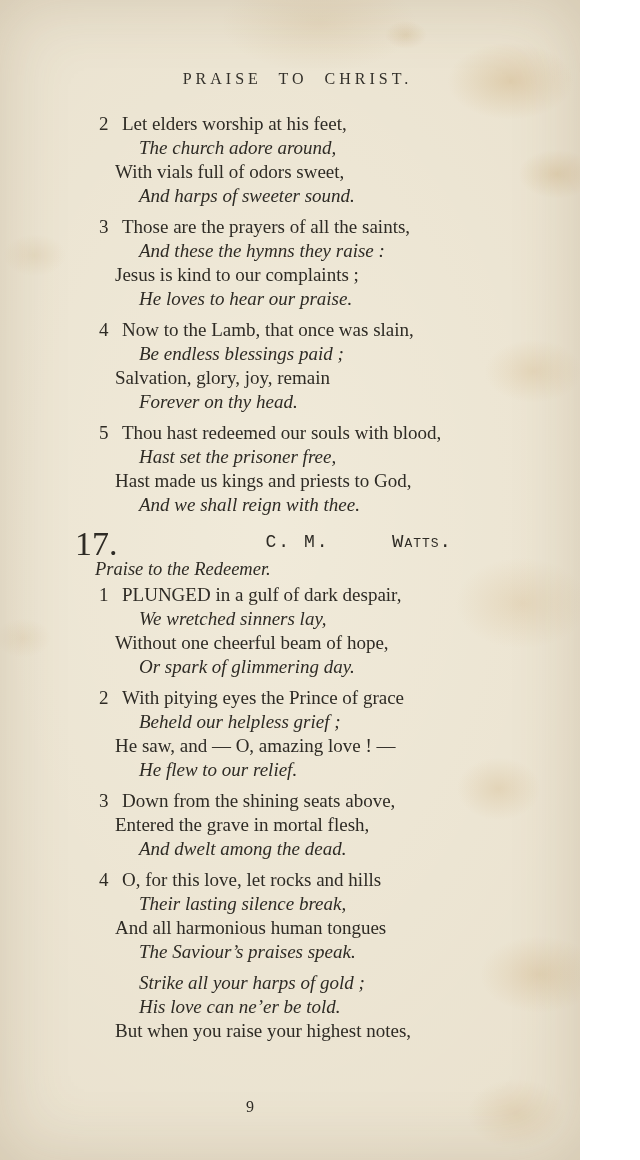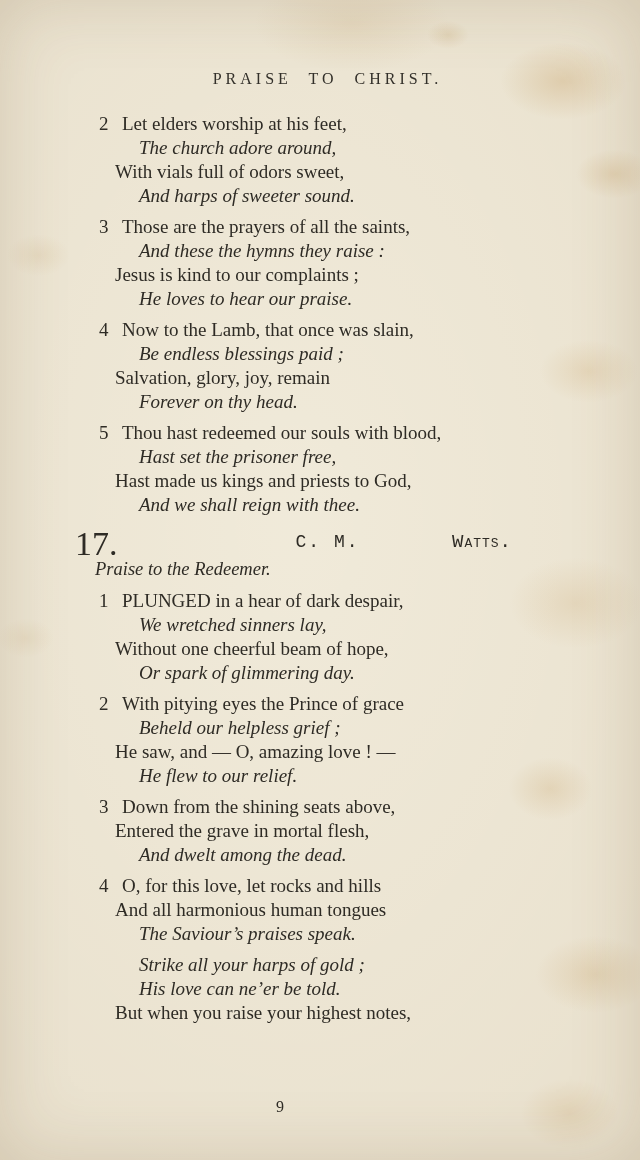--- a/index.html
+++ b/index.html
@@ -1,18 +1,18 @@
 <!DOCTYPE html>
 <html><head>
 <meta charset="utf-8">
 <style>
   html,body{margin:0;padding:0;}
   .page{
     position:relative;
-    width:640px;height:1160px;
+    width:580px;height:1160px;
     box-sizing:border-box;
     background-color:#eae2cf;
     background-image:
       radial-gradient(ellipse 90px 55px at 88% 7%,  rgba(193,152,89,.30), transparent 70%),
       radial-gradient(ellipse 55px 35px at 96% 15%, rgba(193,152,89,.25), transparent 70%),
       radial-gradient(ellipse 70px 45px at 92% 32%, rgba(200,160,98,.22), transparent 70%),
       radial-gradient(ellipse 95px 65px at 90% 52%, rgba(196,156,95,.20), transparent 70%),
       radial-gradient(ellipse 60px 45px at 86% 68%, rgba(193,152,89,.22), transparent 70%),
       radial-gradient(ellipse 85px 55px at 93% 84%, rgba(193,152,89,.24), transparent 70%),
       radial-gradient(ellipse 70px 50px at 89% 96%, rgba(193,152,89,.20), transparent 70%),
@@ -42,21 +42,21 @@
   .line{
     font-size:19px;
     line-height:24px;
     white-space:nowrap;
   }
   .vnum{display:inline-block;width:23px;}
   .l2,.l4{padding-left:40px;font-style:italic;}
   .l3{padding-left:16px;}
   .hymn-head{
     position:relative;
-    margin:12px 0 8px 0;
+    margin:12px 0 2px 0;
     min-height:52px;
   }
   .hymn-num{
     position:absolute;
     left:-20px;top:-2px;
     font-size:34px;
     line-height:34px;
     color:#2e2b25;
   }
   .meter-row{
@@ -128,41 +128,42 @@
     <div class="hymn-head">
       <span class="hymn-num">17.</span>
       <div class="meter-row">
         <span>C. M.</span>
         <span class="author">Watts.</span>
       </div>
       <div class="hymn-title">Praise to the Redeemer.</div>
     </div>
 
     <div class="stanza">
-      <div class="line l1"><span class="vnum">1</span><span>PLUNGED in a hear of dark despair,</span></div>
+      <div class="line l1"><span class="vnum">1</span><span>PLUNGED in a gulf of dark despair,</span></div>
       <div class="line l2">We wretched sinners lay,</div>
       <div class="line l3">Without one cheerful beam of hope,</div>
       <div class="line l4">Or spark of glimmering day.</div>
     </div>
 
     <div class="stanza">
       <div class="line l1"><span class="vnum">2</span><span>With pitying eyes the Prince of grace</span></div>
       <div class="line l2">Beheld our helpless grief ;</div>
       <div class="line l3">He saw, and — O, amazing love ! —</div>
       <div class="line l4">He flew to our relief.</div>
     </div>
 
     <div class="stanza">
       <div class="line l1"><span class="vnum">3</span><span>Down from the shining seats above,</span></div>
       <div class="line l3">Entered the grave in mortal flesh,</div>
       <div class="line l4">And dwelt among the dead.</div>
     </div>
 
     <div class="stanza">
       <div class="line l1"><span class="vnum">4</span><span>O, for this love, let rocks and hills</span></div>
+      <div class="line l2">Their lasting silence break,</div>
       <div class="line l3">And all harmonious human tongues</div>
       <div class="line l4">The Saviour’s praises speak.</div>
     </div>
 
     <div class="stanza">
       <div class="line l2">Strike all your harps of gold ;</div>
       <div class="line l4">His love can ne’er be told.</div>
       <div class="line l3">But when you raise your highest notes,</div>
     </div>
 

